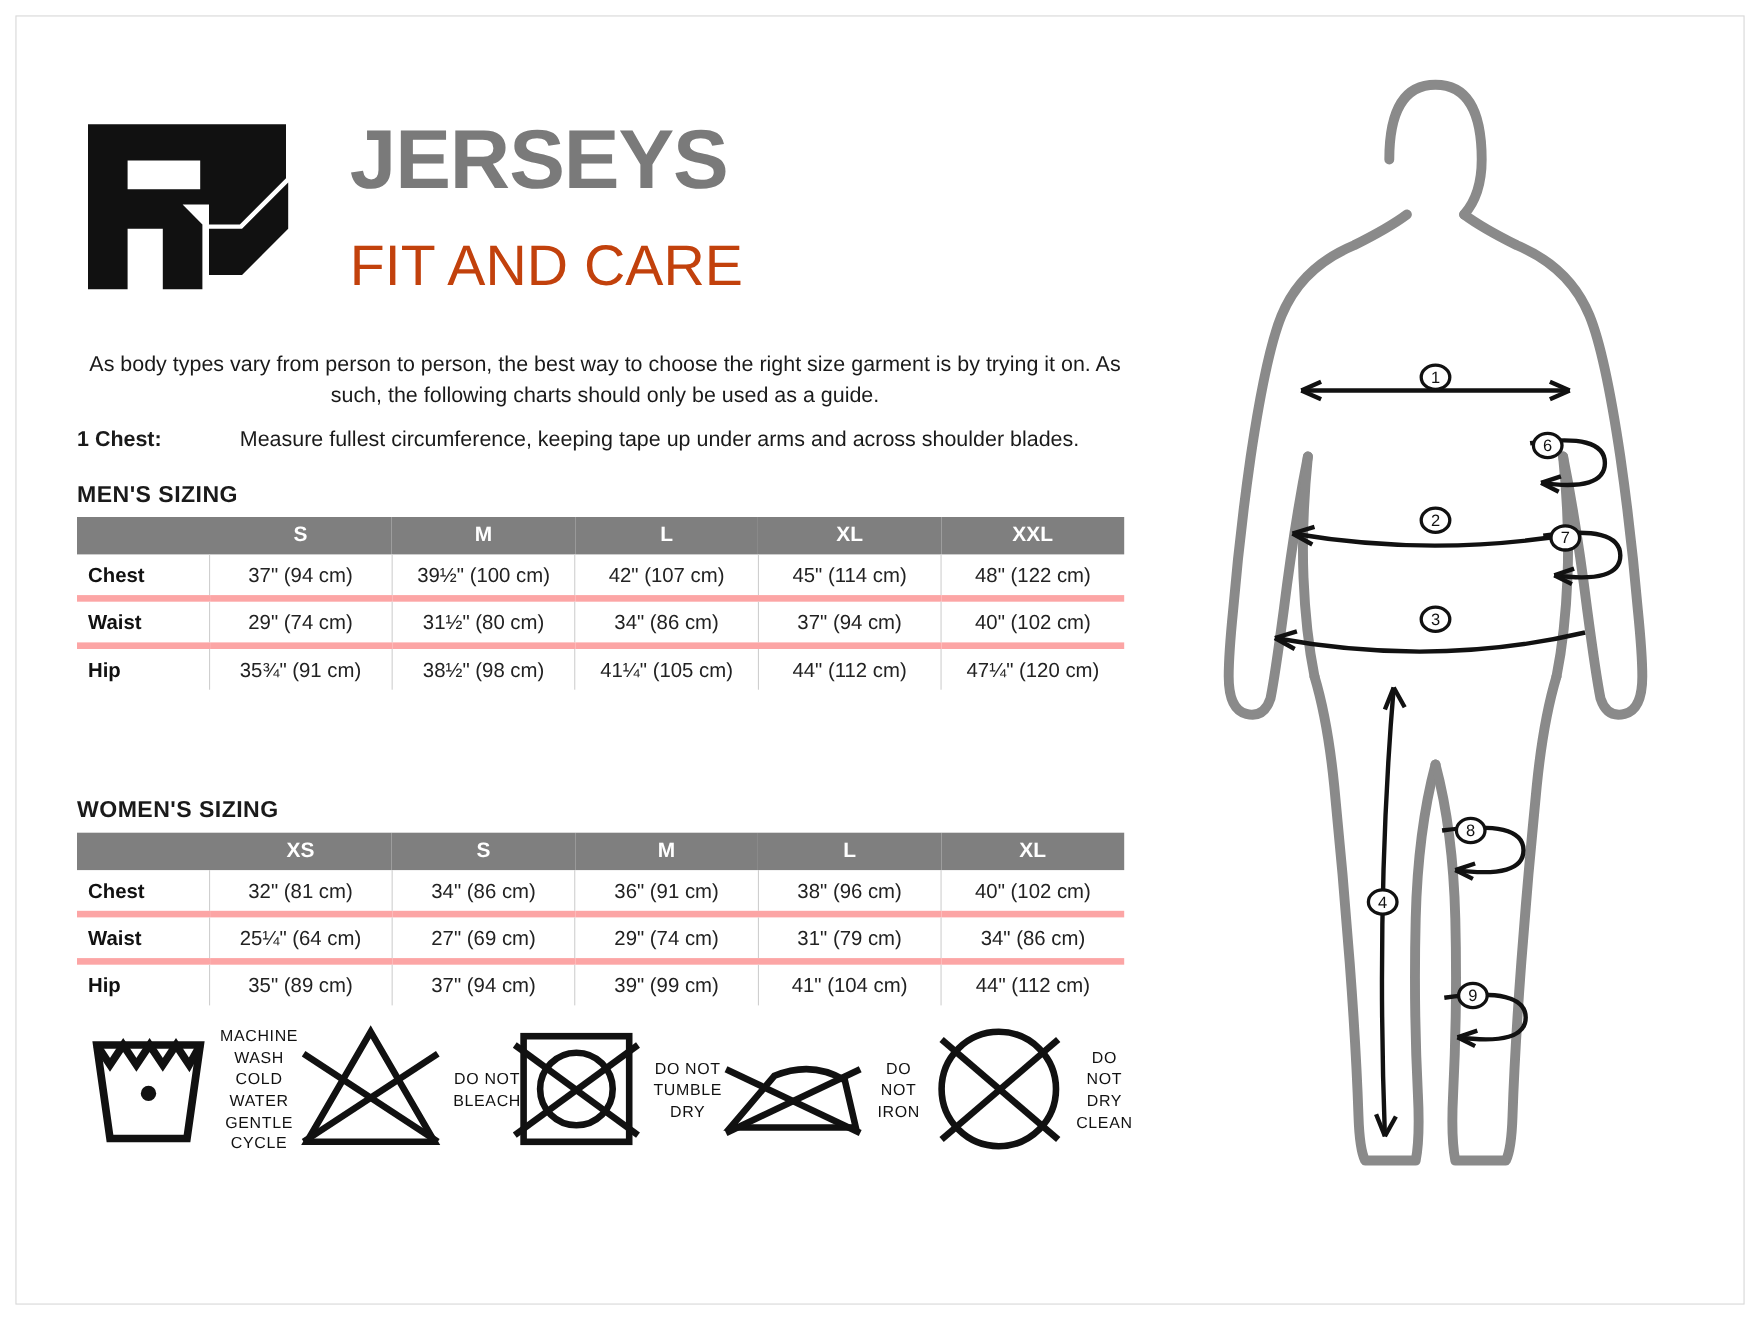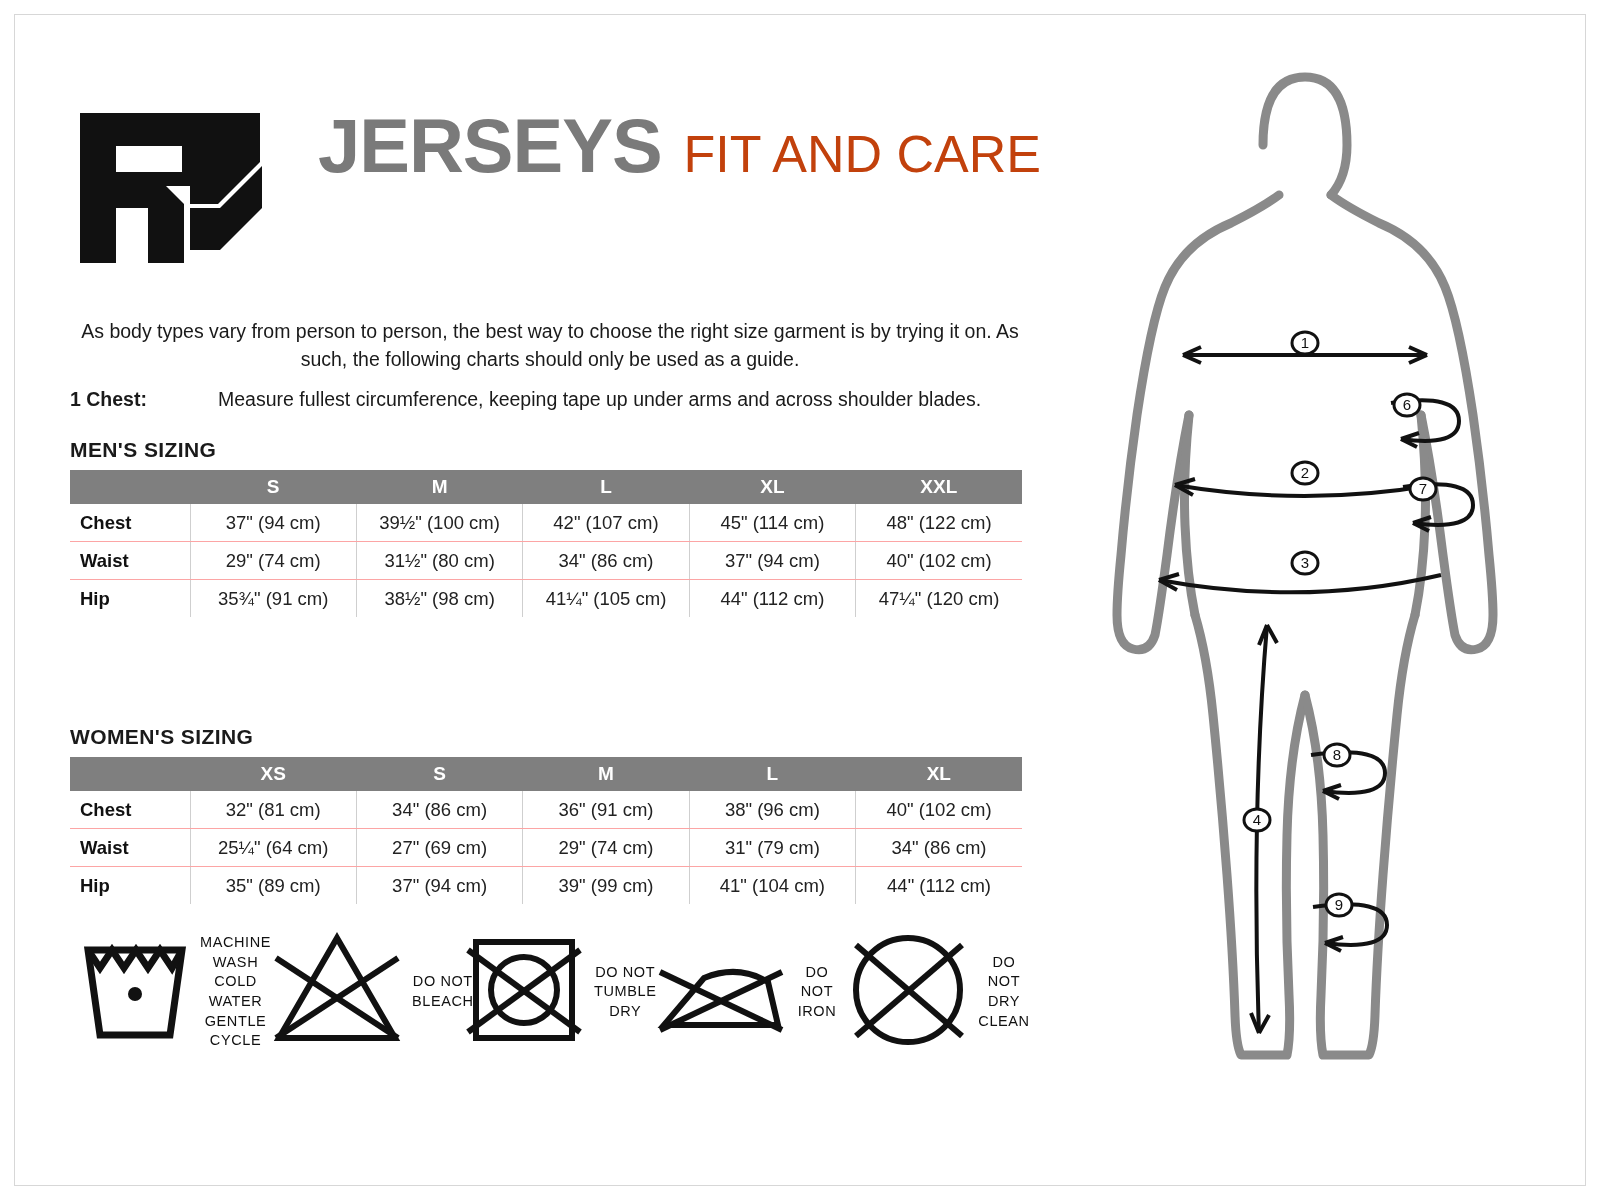--- a/index.html
+++ b/index.html
@@ -35,21 +35,22 @@
     width: 200px;
     height: 160px;
   }
 
   .title-row {
     position: absolute;
     left: 318px;
     top: 108px;
     display: flex;
     align-items: baseline;
-    gap: 22px;
+    gap: 32px;
+    flex-direction: column;
   }
   .title-main {
     font-size: 76px;
     font-weight: bold;
     letter-spacing: -1px;
     color: #7a7a7a;
     line-height: 1;
   }
   .title-sub {
     font-size: 52px;
@@ -121,21 +122,21 @@
   table.sizing thead th.corner {
     background: #7f7f7f;
   }
   table.sizing tbody td.rowhead {
     text-align: left;
     font-weight: bold;
     padding-left: 10px;
     color: #111;
   }
   table.sizing tbody tr td {
-    border-bottom: 1px solid #fca5a5;
+    border-bottom: 6px solid #fca5a5;
   }
   table.sizing tbody tr:last-child td {
     border-bottom: none;
   }
   table.sizing tbody td.cell {
     border-left: 1px solid #cfcfcf;
     color: #222;
   }
   col.c0 { width: 120px; }
   col.cx { width: 166.4px; }

